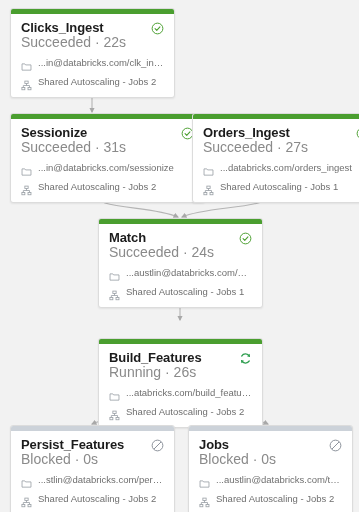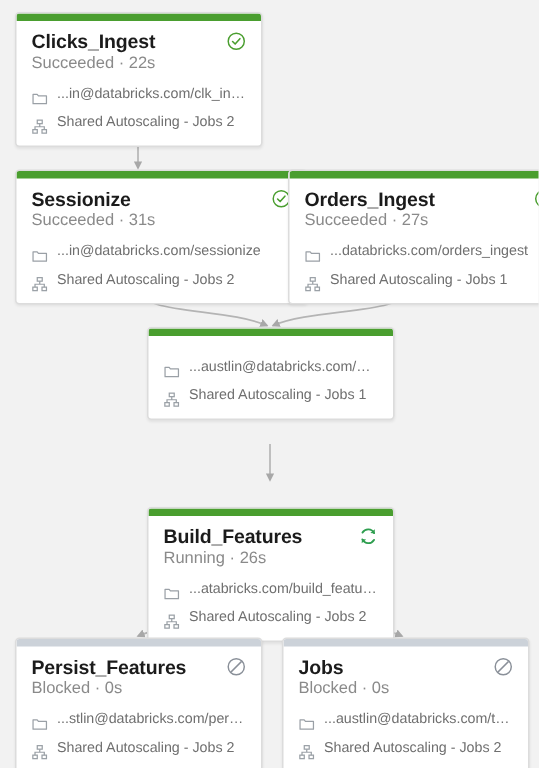--- a/index.html
+++ b/index.html
@@ -54,21 +54,21 @@
     justify-content: space-between;
   }
   .node-title {
     font-size: 13px;
     font-weight: bold;
     color: #1b1b1b;
     line-height: 15px;
     letter-spacing: -0.1px;
   }
   .node-sub {
-    font-size: 11px;
+    font-size: 14px;
     color: #8a8a8a;
     line-height: 12px;
     margin-top: 1px;
   }
   .state-icon {
     flex: 0 0 auto;
     width: 13px;
     height: 13px;
     margin-top: 1px;
   }
@@ -233,20 +233,32 @@
           </span>
           <span class="row-text">Shared Autoscaling - Jobs 1</span>
         </div>
       </div>
     </div>
   </div>
 
   <div class="task-node" style="left:98px; top:218px; width:165px;">
     <div class="status-bar"></div>
     <div class="node-body">
+      <div class="node-head">
+        <div>
+          <div class="node-title">Match</div>
+          <div class="node-sub">Succeeded · 24s</div>
+        </div>
+        <span class="state-icon">
+          <svg viewBox="0 0 16 16" width="13" height="13">
+            <circle cx="8" cy="8" r="6.6" fill="none" stroke="#4a9e2f" stroke-width="1.2"></circle>
+            <path d="M5 8.2 L7.1 10.3 L11 5.9" fill="none" stroke="#4a9e2f" stroke-width="1.3" stroke-linecap="round" stroke-linejoin="round"></path>
+          </svg>
+        </span>
+      </div>
       <div class="node-rows">
         <div class="node-row">
           <span class="row-icon">
             <svg viewBox="0 0 16 16" width="11" height="11">
               <path d="M1.5 4.2 h4 l1.2 1.5 h7.8 v7.6 h-13 z" fill="none" stroke="#9aa0a6" stroke-width="1.2" stroke-linejoin="round"></path>
             </svg>
           </span>
           <span class="row-text">...austlin@databricks.com/match</span>
         </div>
         <div class="node-row">

